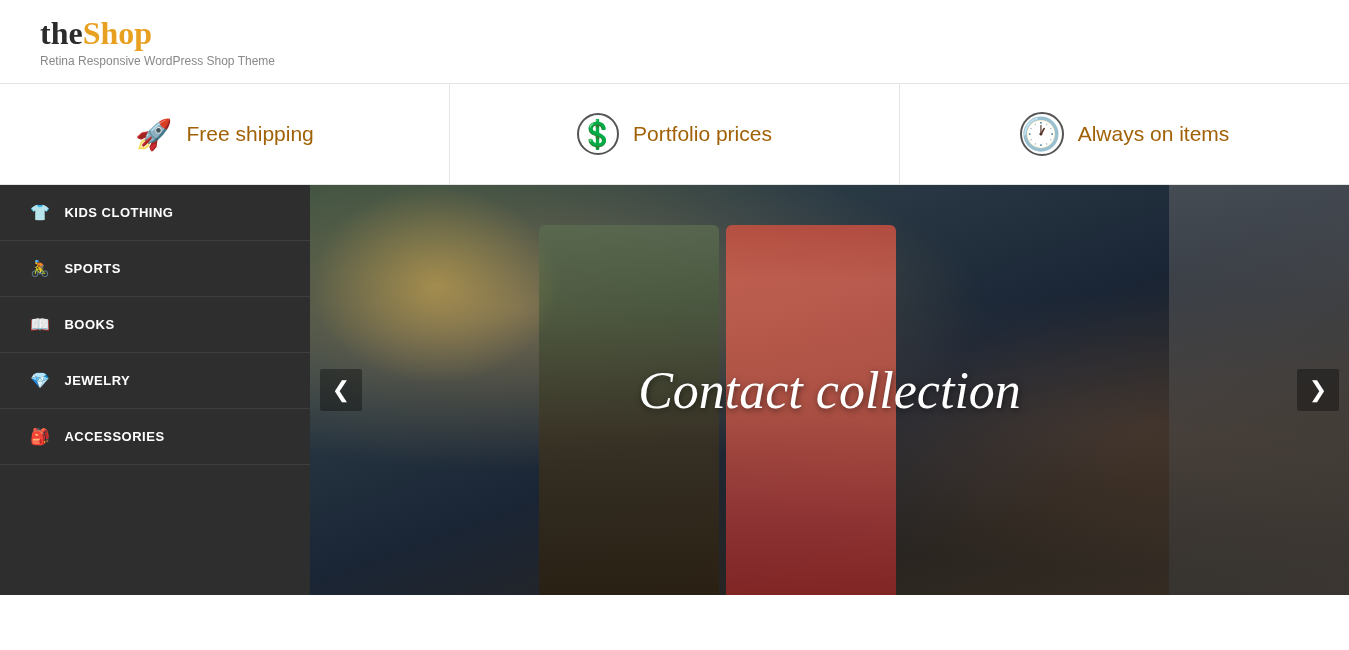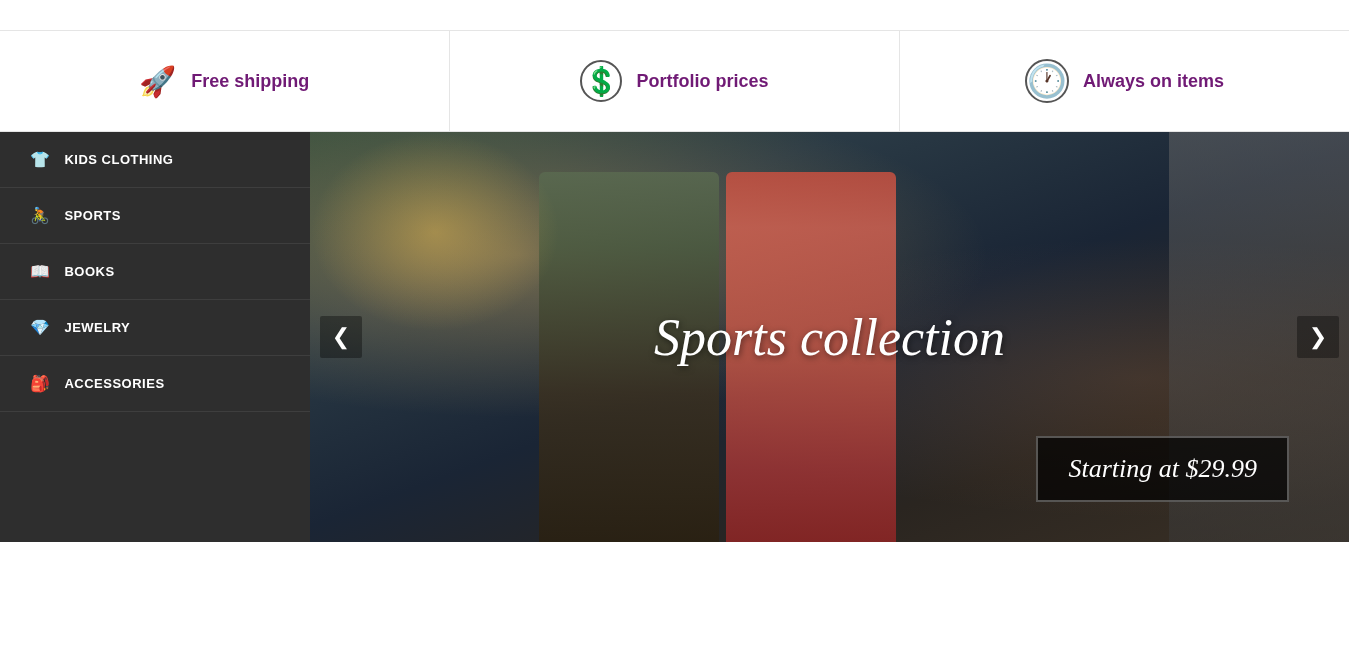--- a/index.html
+++ b/index.html
@@ -65,23 +65,23 @@
       gap: 14px;
       padding: 28px 20px;
       border-right: 1px solid #e5e5e5;
     }
     .feature-item:last-child { border-right: none; }
     .feature-icon {
       font-size: 30px;
       color: #444;
     }
     .feature-label {
-      font-size: 18px;
-      color: #701a75;
-      font-weight: 700;
+      font-size: 21px;
+      color: #a16207;
+      font-weight: 400;
     }
 
     
     .main-content {
       display: flex;
     }
 
     
     .sidebar {
       width: 310px;
@@ -177,20 +177,26 @@
       border-radius: 2px;
       z-index: 10;
     }
     .slider-arrow-left { left: 10px; }
     .slider-arrow-right { right: 10px; }
   </style>
 </head>
 <body>
 
 <div class="header">
+  <div class="logo-area">
+    <div class="logo-text">
+      <span>the</span><span style="color:#e8a020;">Shop</span>
+    </div>
+    <div class="logo-subtitle">Retina Responsive WordPress Shop Theme</div>
+  </div>
 </div>
 
 <div class="features-bar">
   <div class="feature-item">
     <span class="feature-icon">🚀</span>
     <span class="feature-label">Free shipping</span>
   </div>
   <div class="feature-item">
     <span class="feature-icon" style="font-size:28px; border: 2px solid #555; border-radius: 50%; width:42px; height:42px; display:inline-flex; align-items:center; justify-content:center;">💲</span>
     <span class="feature-label">Portfolio prices</span>
@@ -234,26 +240,23 @@
       <div style="position:absolute;bottom:0;left:22%;width:180px;height:370px;background:linear-gradient(180deg,#5a6a50 0%,#4a5a40 20%,#3a3020 60%,#2a2010 100%);border-radius:6px 6px 0 0;opacity:0.85;"></div>
 
       <div style="position:absolute;bottom:0;left:40%;width:170px;height:370px;background:linear-gradient(180deg,#c85040 0%,#d06050 15%,#c05545 50%,#a03535 80%,#902525 100%);border-radius:6px 6px 0 0;opacity:0.85;"></div>
 
       <div style="position:absolute;right:0;top:0;bottom:0;width:180px;background:linear-gradient(180deg,#6a6a6a 0%,#5a5a5a 30%,#4a4a4a 60%,#3a3a3a 100%);opacity:0.5;"></div>
 
       <div style="position:absolute;top:0;left:0;width:250px;height:200px;background:radial-gradient(ellipse,rgba(255,200,80,0.4) 0%,transparent 70%);"></div>
     </div>
 
     <div class="slider-content">
-      <div class="slider-title">Sports collection</div>
-    </div>
-
-    <div class="slider-price-box">
-      <span>Starting at $29.99</span>
-    </div>
+      <div class="slider-title">Contact collection</div>
+    </div>
+
 
     <button class="slider-arrow slider-arrow-left">
       <span>❮</span>
     </button>
     <button class="slider-arrow slider-arrow-right">
       <span>❯</span>
     </button>
   </div>
 </div>
 

